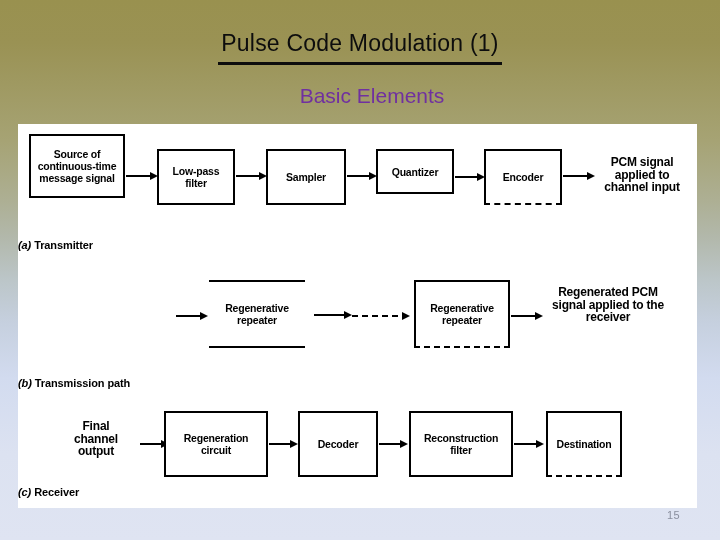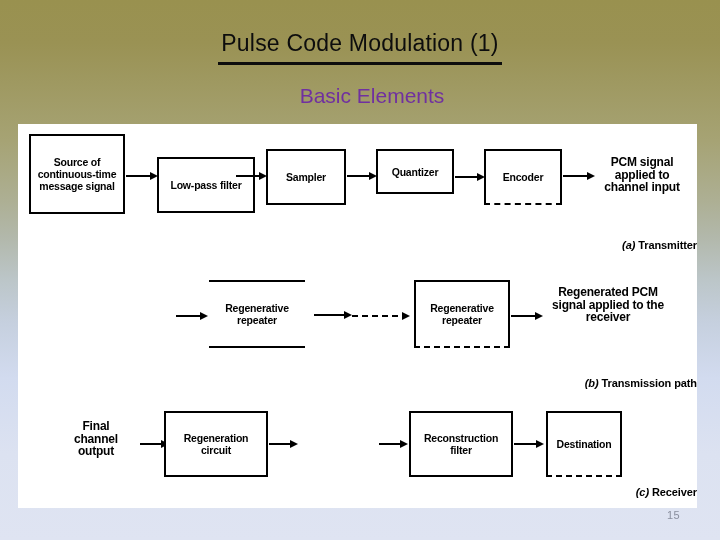--- a/index.html
+++ b/index.html
@@ -132,21 +132,21 @@
   .arrow.dashedline::after {
     top: -5px;
   }
   .arrow.thin {
     height: 1.6px;
   }
   .caption {
     position: absolute;
     width: 679px;
     left: 0;
-    text-align: right;
+    text-align: left;
     font-size: 11px;
     line-height: 13px;
     color: #000;
     font-weight: 600;
     letter-spacing: -0.1px;
   }
   .caption i {
     font-style: italic;
   }
 
@@ -167,27 +167,27 @@
 
   <div class="title">
     <span class="title-underline">Pulse Code Modulation (1)</span>
   </div>
   <div class="subtitle">Basic Elements</div>
 
   <div class="figure-panel">
 
     <div class="row" style="top:8px;height:120px;">
 
-      <div class="box" style="left:11px; top:2px; width:96px; height:80px;">
+      <div class="box" style="left:11px; top:2px; width:96px; height:64px;">
         <span>Source of continuous-time message signal</span>
       </div>
 
       <div class="arrow" style="left:108px; top:43px; width:30px;"></div>
 
-      <div class="box" style="left:139px; top:17px; width:98px; height:56px;margin-top:8px;">
+      <div class="box" style="left:139px; top:17px; width:78px; height:56px;">
         <span>Low-pass filter</span>
       </div>
 
       <div class="arrow" style="left:218px; top:43px; width:29px;"></div>
 
       <div class="box" style="left:248px; top:17px; width:80px; height:56px;">
         <span>Sampler</span>
       </div>
 
       <div class="arrow" style="left:329px; top:43px; width:28px;"></div>
@@ -243,20 +243,23 @@
       <div class="label" style="left:42px; top:18px; width:72px;">Final channel output</div>
 
       <div class="arrow thin" style="left:122px; top:41px; width:27px;"></div>
 
       <div class="box" style="left:146px; top:9px; width:104px; height:66px;">
         <span>Regeneration circuit</span>
       </div>
 
       <div class="arrow" style="left:251px; top:41px; width:27px;"></div>
 
+      <div class="box" style="left:280px; top:9px; width:80px; height:66px;">
+        <span>Decoder</span>
+      </div>
 
       <div class="arrow" style="left:361px; top:41px; width:27px;"></div>
 
       <div class="box" style="left:391px; top:9px; width:104px; height:66px;">
         <span>Reconstruction filter</span>
       </div>
 
       <div class="arrow" style="left:496px; top:41px; width:28px;"></div>
 
       <div class="box dashed-bottom" style="left:528px; top:9px; width:76px; height:66px;">

